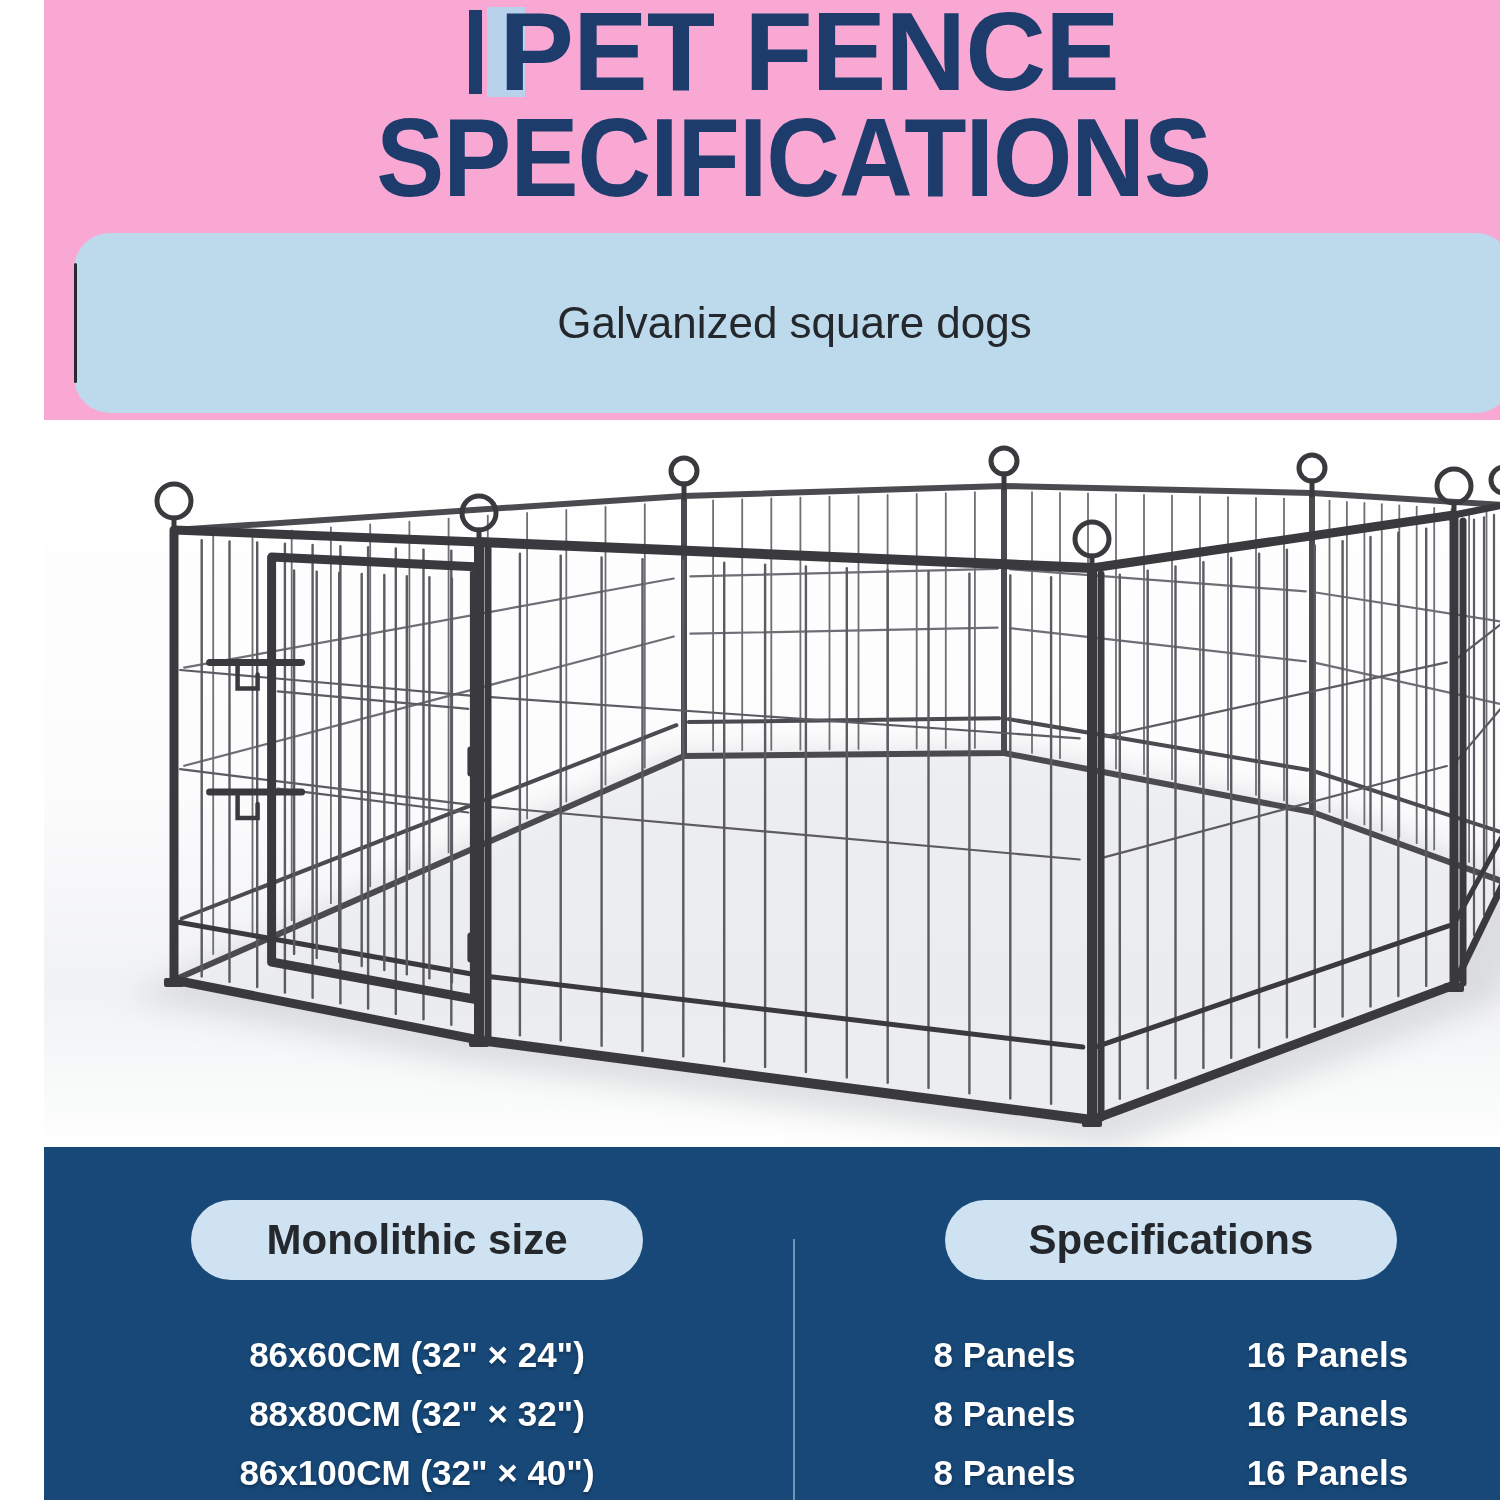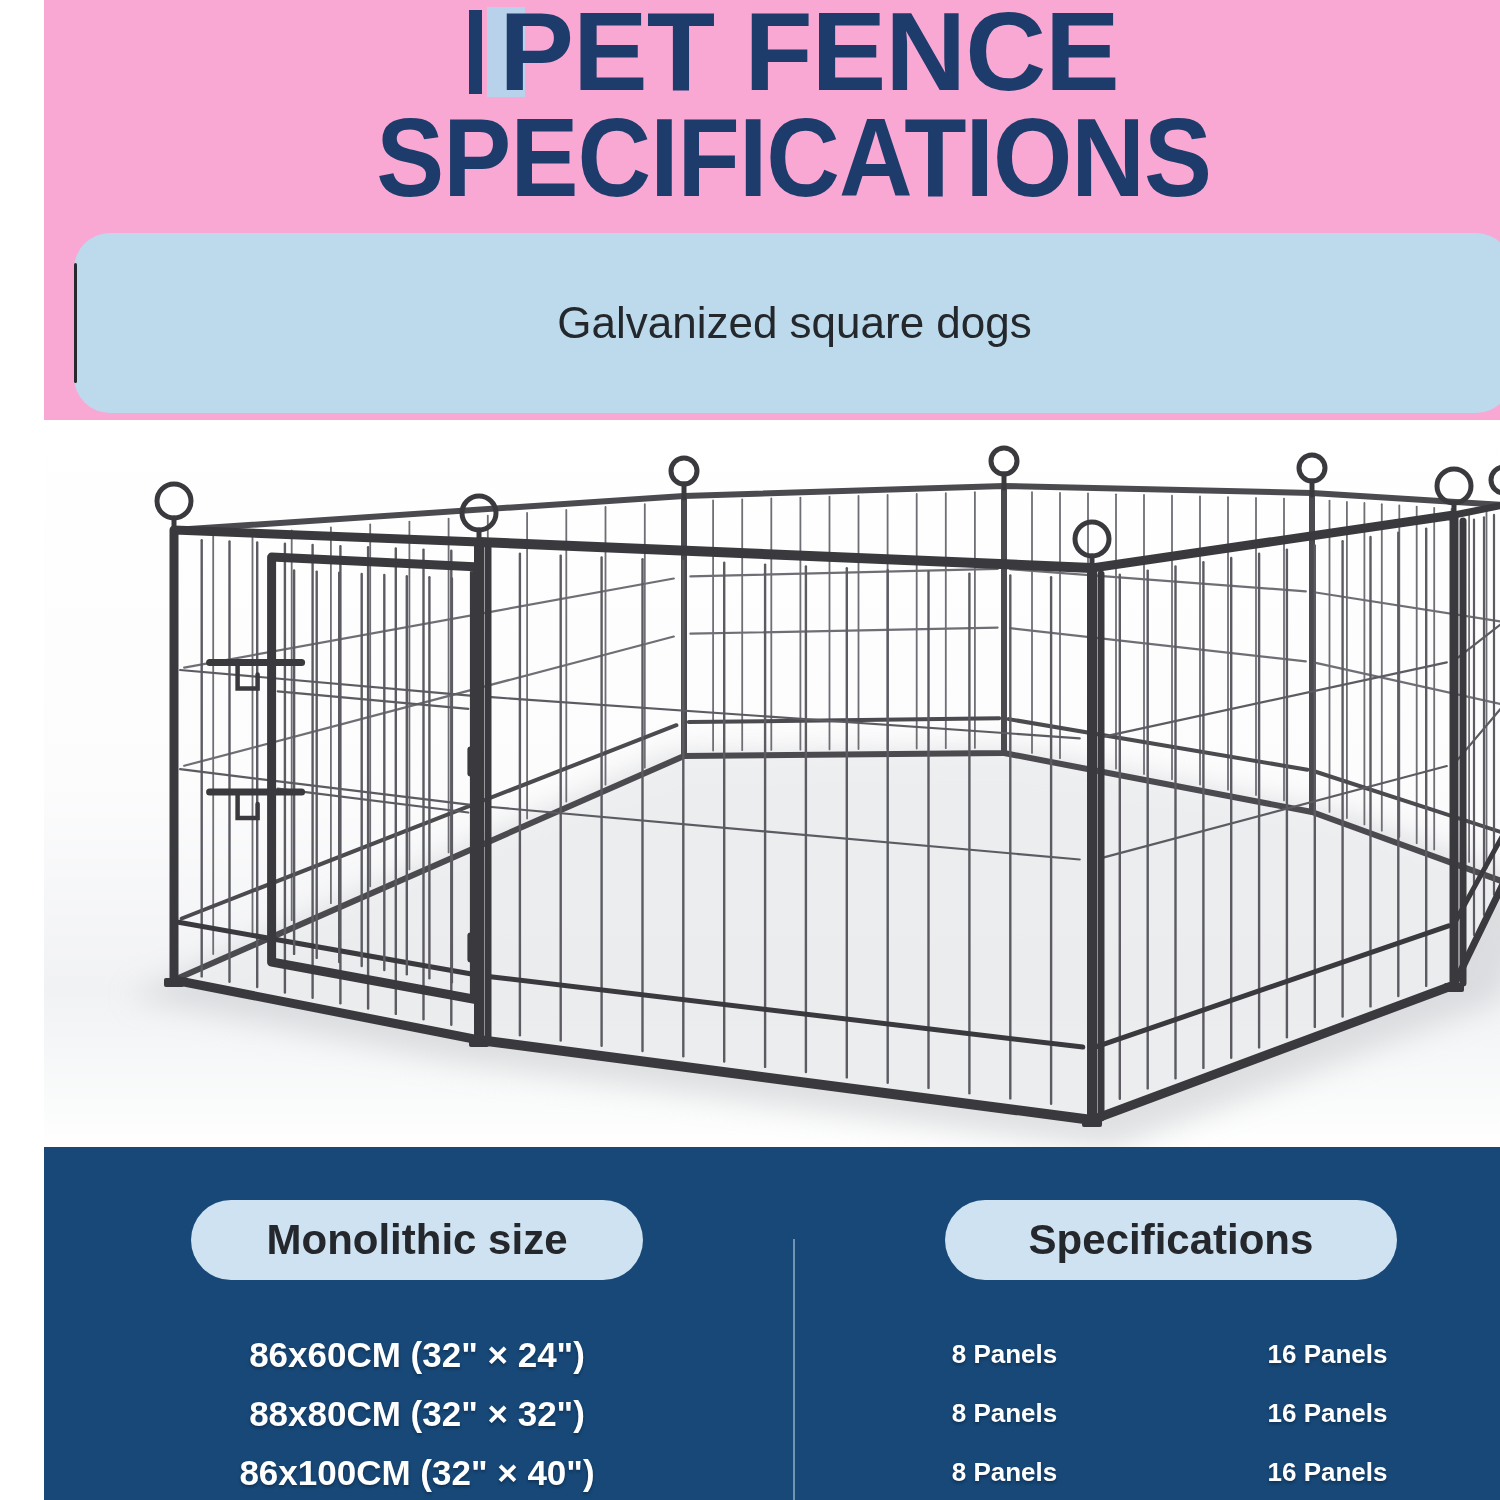--- a/index.html
+++ b/index.html
@@ -36,21 +36,21 @@
   .spec-col{flex:1 1 0;min-width:0;}
   .spec-divider{position:absolute;left:749px;top:92px;bottom:0;width:2px;
                 background:#a9c6de;opacity:.6;}
   .pill{margin:53px auto 0;height:80px;width:452px;border-radius:40px;
         background:var(--pill-bg,#cde2f2);display:flex;align-items:center;justify-content:center;}
   .pill span{font-size:42px;font-weight:700;color:var(--pill-text,#24282c);letter-spacing:0;}
   .size-rows,.panel-rows{margin-top:45px;}
   .size-row{height:59px;line-height:59px;text-align:center;font-size:35px;font-weight:700;
             color:var(--row-text,#fff);text-shadow:0 2px 3px rgba(8,24,46,.45);white-space:nowrap;}
   .prow{display:flex;height:59px;line-height:59px;padding:0 55px 0 45px;}
-  .prow span{flex:1 1 0;text-align:center;font-size:26px;font-weight:700;
+  .prow span{flex:1 1 0;text-align:center;font-size:35px;font-weight:700;
              color:var(--row-text,#fff);text-shadow:0 2px 3px rgba(8,24,46,.45);}
 </style>
 </head>
 <body>
 
 <div class="page">
 
   <header class="title-wrap">
     <div class="title-line1">
       <span class="accent-bar"></span>

